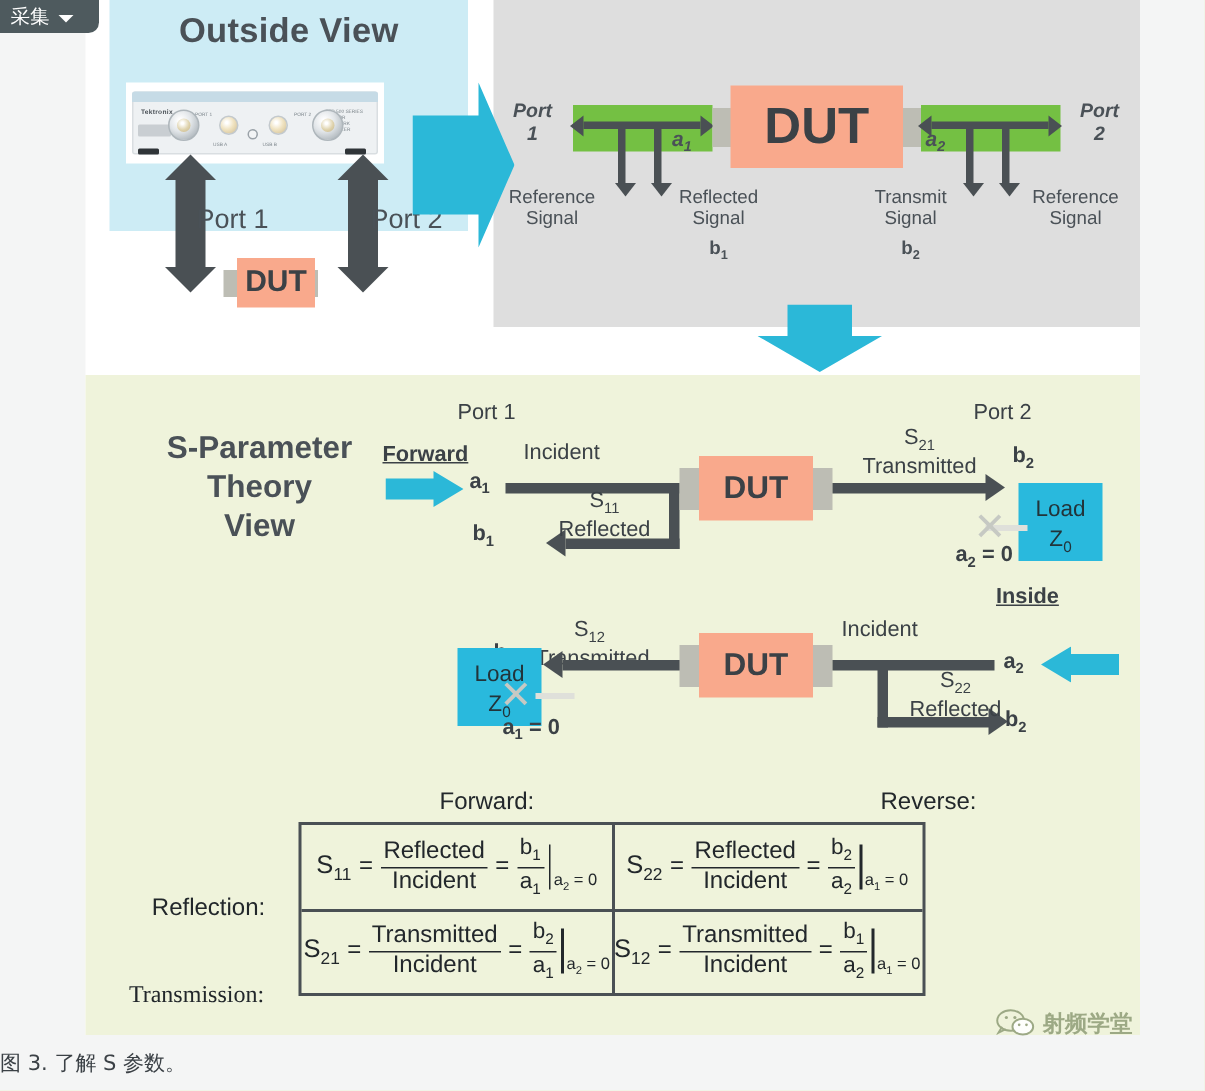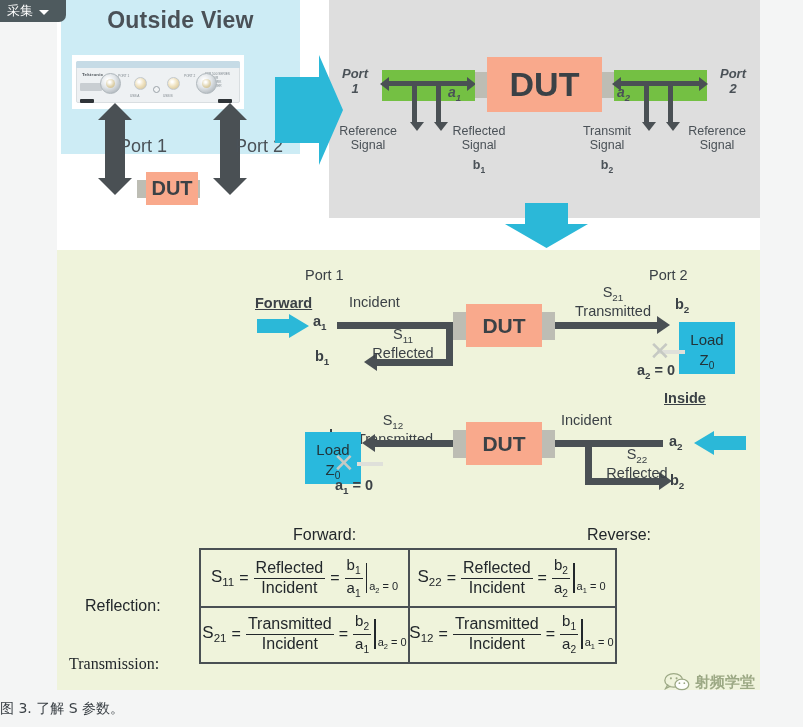--- a/index.html
+++ b/index.html
@@ -19,21 +19,21 @@
   }
   .chip .caret{
     width:0;height:0;border-left:5px solid transparent;border-right:5px solid transparent;
     border-top:5px solid #fff;margin-bottom:5px;
   }
 
   
   .figure{position:absolute;left:57px;top:0;width:703px;height:690px;background:#ffffff;}
 
   
-  .pOutside{position:absolute;left:4px;top:0px;width:239px;height:154px;background:#cdecf5;}
+  .pOutside{position:absolute;left:16px;top:0px;width:239px;height:154px;background:#cdecf5;}
   .pOutside .ptitle{
     position:absolute;left:0;right:0;top:7px;text-align:center;
     font-size:23px;font-weight:bold;color:#4a5157;letter-spacing:.2px;
   }
   .vna{
     position:absolute;left:11px;top:55px;width:172px;height:54px;background:#fff;
   }
   .vna-body{position:absolute;left:4px;top:6px;right:4px;bottom:6px;background:#eef1f3;
     border:1px solid #d9dee1;border-radius:2px;}
   .vna-top{position:absolute;left:4px;top:6px;right:4px;height:7px;background:#c6dbe6;
@@ -120,21 +120,21 @@
   .eq .op{margin:0 5px;}
   .frac{display:inline-flex;flex-direction:column;align-items:center;line-height:1.06;}
   .frac .num{border-bottom:1.6px solid #22272b;padding:0 2px 1px;}
   .frac .den{padding:1px 2px 0;}
   .frac.small{font-size:15px;}
   .bar-cond{display:inline-flex;align-items:flex-end;margin-left:3px;}
   .bar-cond .vline{width:1.6px;height:30px;background:#22272b;margin-right:2px;}
   .bar-cond .cond{font-size:11px;position:relative;top:2px;}
   sub{font-size:.68em;}
   .hdr-lbl{position:absolute;font-size:16px;color:#22272b;}
-  .row-lbl{position:absolute;font-size:16px;color:#22272b;text-align:left;}
+  .row-lbl{position:absolute;font-size:16px;color:#22272b;text-align:center;}
 
   
   .caption{position:absolute;left:0;top:700px;font-size:14px;color:#3b4146;
     font-family:"DejaVu Sans",sans-serif;}
   .wm{position:absolute;left:664px;top:672px;display:flex;align-items:center;gap:5px;
     color:#96a37e;font-size:15px;font-weight:bold;opacity:.92;
     font-family:"DejaVu Sans",sans-serif;}
   .wm-icon{width:26px;height:20px;}
 </style>
 </head>
@@ -236,20 +236,21 @@
       <div class="sig-lbl" style="left:348px;top:124px;width:80px;">Reference<br>Signal</div>
       <div class="sig-lbl" style="left:244px;top:158px;width:68px;font-weight:bold;">b<sub>2</sub></div>
     </div>
 
     <svg class="cyan-down" style="left:448px;top:203px;" width="83" height="45" viewBox="0 0 83 45">
       <path d="M20,0 L63,0 L63,21 L83,21 L41.5,45 L0,21 L20,21 Z" fill="#2bb8d8"></path>
     </svg>
 
     <div class="pTheory">
 
+      <div class="theory-title">S-Parameter<br>Theory<br>View</div>
 
       <div class="t-lbl" style="left:248px;top:17px;">Port 1</div>
       <div class="t-lbl u" style="left:198px;top:45px;">Forward</div>
       <svg style="position:absolute;left:200px;top:64px;" width="52" height="24" viewBox="0 0 52 24">
         <path d="M0,5 L32,5 L32,0 L52,12 L32,24 L32,19 L0,19 Z" fill="#2bb8d8"></path>
       </svg>
       <div class="t-lbl" style="left:256px;top:63px;font-weight:bold;">a<sub>1</sub></div>
 
       <div class="t-lbl" style="left:292px;top:44px;">Incident</div>
 

